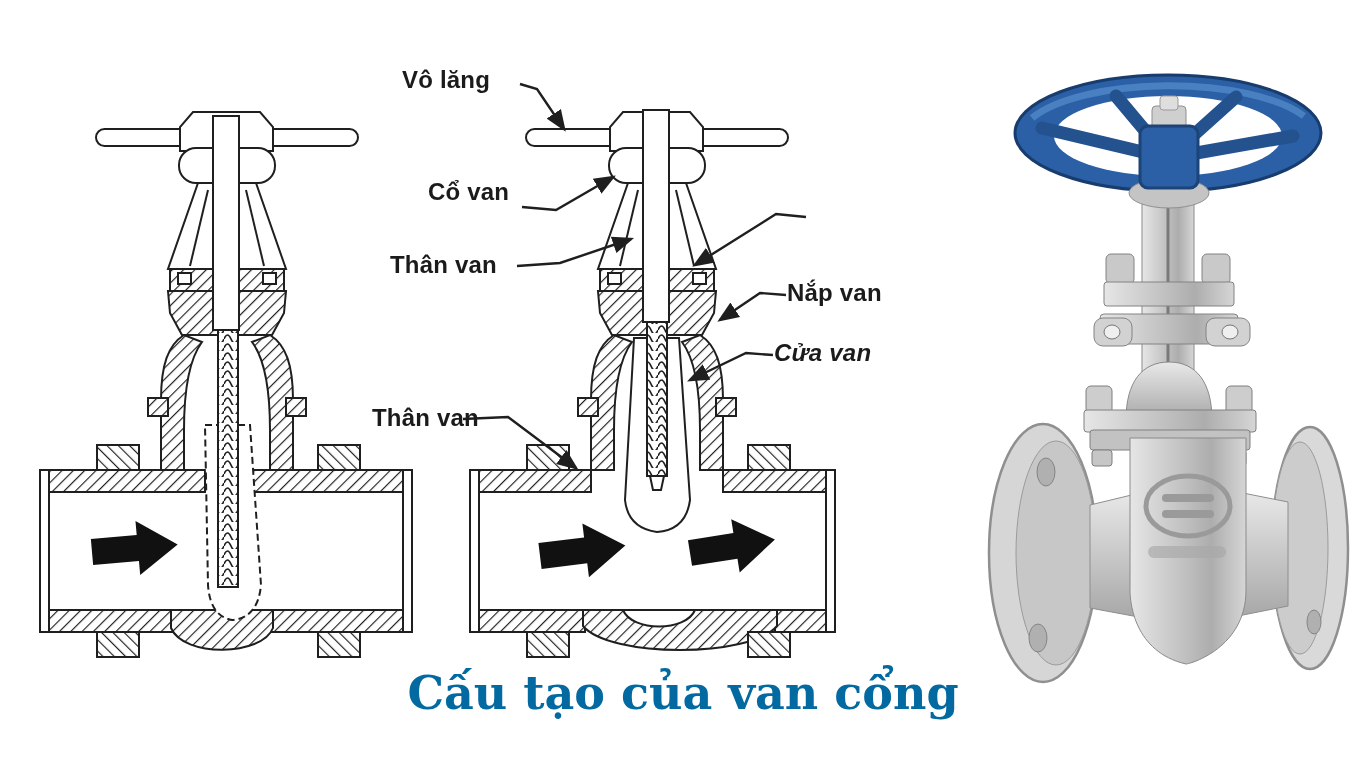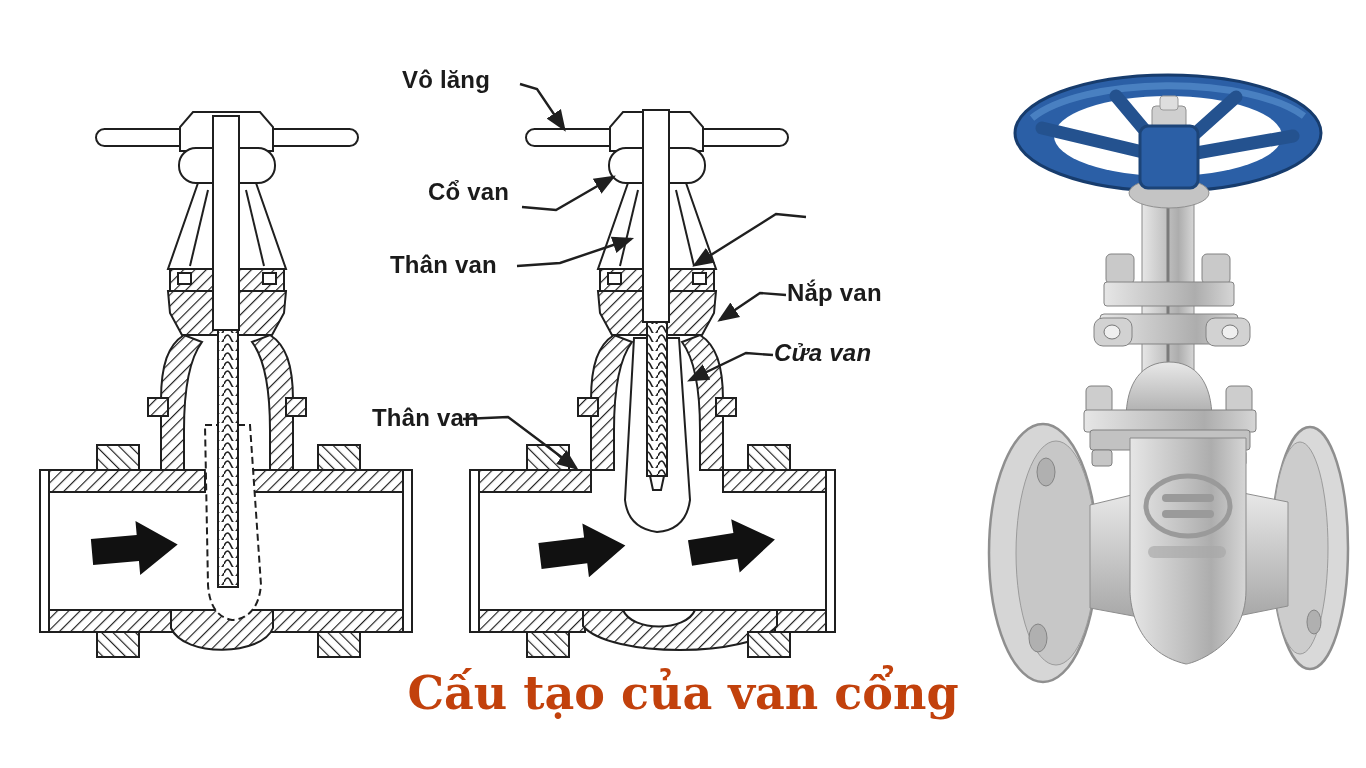--- a/index.html
+++ b/index.html
@@ -9,21 +9,21 @@
   .part-label{position:absolute;font-weight:700;font-size:24px;color:#1b1b1b;
               letter-spacing:0.2px;white-space:nowrap;}
   #label-vo-lang   {left:402px;top:66px;}
   #label-co-van    {left:428px;top:178px;}
   #label-truc-van  {left:390px;top:251px;}
   #label-gioang    {left:806px;top:201px;}
   #label-nap-van   {left:787px;top:279px;text-align:right;}
   #label-cua-van   {left:774px;top:339px;font-style:italic;}
   #label-than-van  {left:372px;top:404px;}
   #diagram-title{position:absolute;left:360px;top:666px;width:646px;text-align:center;
-                 font-family:"DejaVu Serif", serif;font-weight:700;font-size:46px;color:#c2410c;}
+                 font-family:"DejaVu Serif", serif;font-weight:700;font-size:46px;color:#0369a1;}
 </style>
 </head>
 <body>
 
 <div id="stage">
 
 <svg id="diagram-svg" width="1366" height="768" viewBox="0 0 1366 768">
   <defs>
     <pattern id="hatch" width="8" height="8" patternUnits="userSpaceOnUse" patternTransform="rotate(45)">
       <rect width="8" height="8" fill="#ffffff"></rect>

